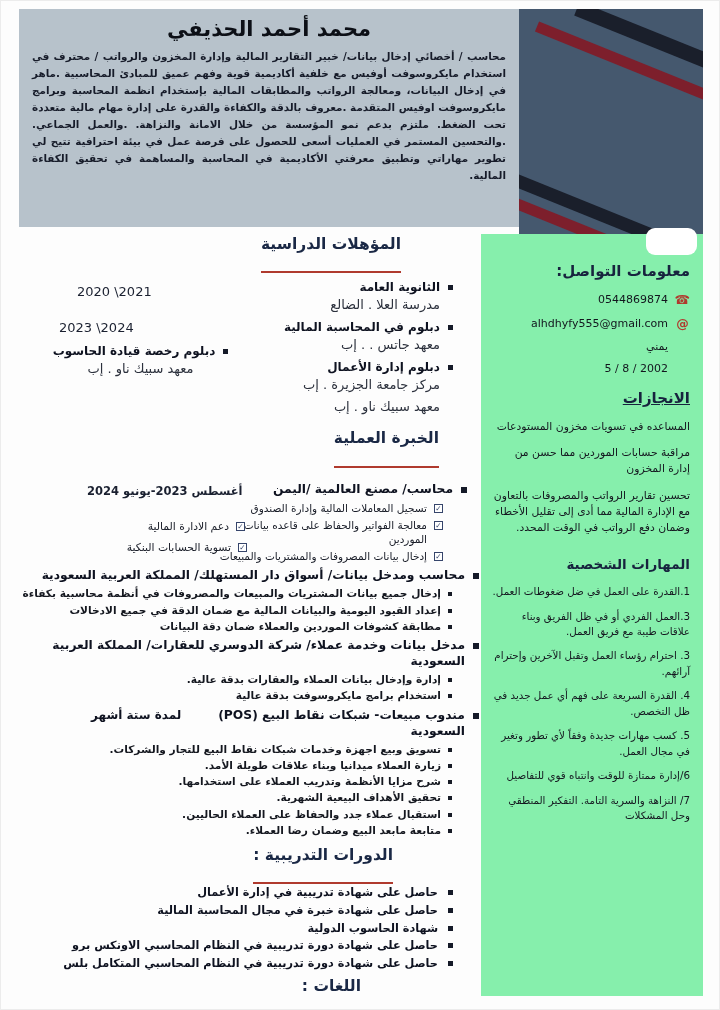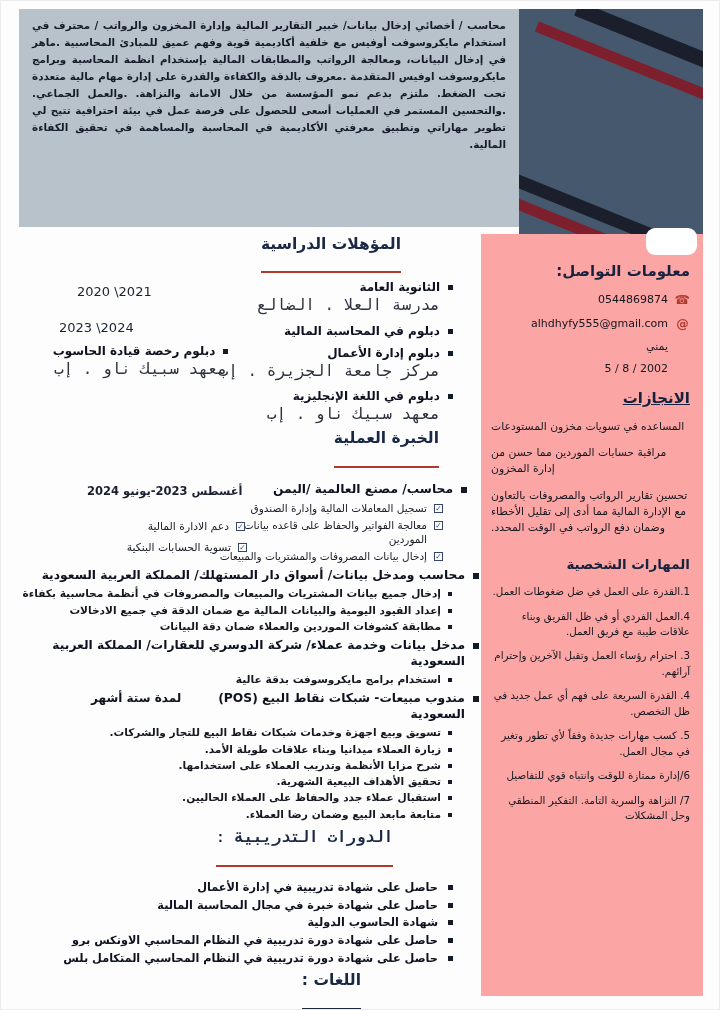--- a/index.html
+++ b/index.html
@@ -12,45 +12,45 @@
   .name{text-align:center;font-size:21px;font-weight:700;color:#0c0f16;margin-bottom:7px;}
   .summary{font-size:10.4px;font-weight:700;color:#161b29;text-align:justify;line-height:1.64;}
   .dark-box{position:absolute;left:518px;top:8px;width:184px;height:225px;background:#45586e;overflow:hidden;}
   .rb{position:absolute;transform-origin:left center;}
   .rb-t-dark{width:260px;height:15px;background:#1a1f2b;left:58px;top:-8px;transform:rotate(22deg);}
   .rb-t-red{width:260px;height:11px;background:#7d1f2c;left:18px;top:12px;transform:rotate(22deg);}
   .rb-b-dark{width:260px;height:13px;background:#1a1f2b;left:-20px;bottom:54px;transform:rotate(22deg);}
   .rb-b-red{width:260px;height:11px;background:#7d1f2c;left:-30px;bottom:36px;transform:rotate(22deg);}
   .white-tab{position:absolute;left:645px;top:227px;width:51px;height:27px;background:#ffffff;border-radius:9px;z-index:4;}
   
-  .sidebar{position:absolute;left:480px;top:233px;width:222px;height:762px;background:#fca5a5;padding:12px 13px 0 10px;}
+  .sidebar{position:absolute;left:480px;top:233px;width:222px;height:762px;background:#86efac;padding:12px 13px 0 10px;}
   .contact-title{font-size:15px;font-weight:700;color:#17233e;margin:16px 0 12px;}
   .c-row{display:flex;align-items:center;margin-bottom:9px;font-size:11px;color:#12151d;}
   .c-icon{flex:0 0 15px;width:15px;margin-left:7px;text-align:center;color:#b03a2e;font-weight:700;font-size:12.5px;}
   .ltr{direction:ltr;unicode-bidi:isolate;display:inline-block;}
   .ach-title{font-size:15px;font-weight:700;color:#17233e;text-decoration:underline;margin:14px 0 12px;}
-  .ach-item{font-size:10.8px;line-height:1.5;color:#14171f;margin-bottom:10px;text-align:left;}
+  .ach-item{font-size:10.8px;line-height:1.5;color:#14171f;margin-bottom:10px;text-align:right;}
   .skills-title{font-size:13.5px;font-weight:700;color:#17233e;margin:20px 0 12px;}
   .skill-item{font-size:10.3px;line-height:1.5;color:#14171f;margin-bottom:9px;}
   
   .main{position:absolute;left:18px;top:233px;width:460px;}
   .sec-title{display:inline-block;font-size:15.5px;font-weight:700;color:#1a2845;
              border-bottom:2.5px solid #b03a2e;padding-bottom:17px;line-height:1.25;}
   .sec-title.dark-line{border-color:#1a2845;}
   .hw-edu{margin:0 78px 7px 0;}
   .hw-exp{margin:2px 40px 5px 0;}
-  .hw-course{margin:8px 86px 14px 0;font-family:Liberation Mono, monospace;}
+  .hw-course{margin:8px 86px 2px 0;}
   .hw-lang{margin:4px 118px 4px 0;text-decoration:underline;}
   
   .edu-body{position:relative;height:146px;}
   .edu-right{margin-right:26px;width:250px;}
   .edu-item{margin-bottom:7px;}
   .edu-deg{position:relative;padding-right:13px;font-size:12px;font-weight:700;color:#0e1220;line-height:1.25;}
   .edu-deg::before{content:"";position:absolute;right:0;top:5px;width:5px;height:5px;background:#151a28;}
-  .edu-sch{font-size:16px;color:#2c313d;margin:2px 13px 0 0;line-height:1.2;font-family:Liberation Mono, monospace;}
+  .edu-sch{font-size:13px;color:#2c313d;margin:2px 13px 0 0;line-height:1.2;}
   .edu-date{position:absolute;font-size:13px;color:#1a2030;}
   .d1{left:58px;top:4px;}
   .d2{left:40px;top:40px;}
   .edu5{position:absolute;left:14px;top:60px;width:215px;text-align:center;}
   .edu5 .edu-deg{display:inline-block;}
   .edu5 .edu-sch{margin:2px 0 0;text-align:center;}
   
   .job1{position:relative;}
   .j1-period{position:absolute;left:68px;top:2px;font-size:11.5px;font-weight:600;color:#1a2030;}
   .job-t{position:relative;padding-right:14px;font-size:12.3px;font-weight:700;color:#0e1220;line-height:1.3;}
@@ -77,20 +77,21 @@
   
   .lang1{margin:4px 55px 0 0;font-size:12px;font-weight:700;color:#0e1220;}
   .lang2{margin-top:12px;text-align:left;padding-left:14px;font-size:12.3px;font-weight:700;color:#0e1220;}
 </style>
 </head>
 <body>
 
 <div class="page">
 
   <div class="hdr">
+    <div class="name">محمد أحمد الحذيفي</div>
     <div class="summary">محاسب / أخصائي إدخال بيانات/ خبير التقارير المالية وإدارة المخزون والرواتب / محترف في استخدام مايكروسوفت أوفيس مع خلفية أكاديمية قوية وفهم عميق للمبادئ المحاسبية .ماهر في إدخال البيانات، ومعالجة الرواتب والمطابقات المالية بإستخدام انظمة المحاسبة وبرامج مايكروسوفت اوفيس المتقدمة .معروف بالدقة والكفاءة والقدرة على إدارة مهام مالية متعددة تحت الضغط. ملتزم بدعم نمو المؤسسة من خلال الامانة والنزاهة. .والعمل الجماعي. .والتحسين المستمر في العمليات أسعى للحصول على فرصة عمل في بيئة احترافية تتيح لي تطوير مهاراتي وتطبيق معرفتي الأكاديمية في المحاسبة والمساهمة في تحقيق الكفاءة المالية.</div>
   </div>
   <div class="dark-box">
     <div class="rb rb-t-dark"></div>
     <div class="rb rb-t-red"></div>
     <div class="rb rb-b-dark"></div>
     <div class="rb rb-b-red"></div>
   </div>
   <div class="white-tab"></div>
 
@@ -114,48 +115,48 @@
       <span class="ltr">5 / 8 / 2002</span>
     </div>
 
     <div class="ach-title">الانجازات</div>
     <div class="ach-item">المساعده في تسويات مخزون المستودعات</div>
     <div class="ach-item">مراقبة حسابات الموردين مما حسن من إدارة المخزون</div>
     <div class="ach-item">تحسين تقارير الرواتب والمصروفات بالتعاون مع الإدارة المالية مما أدى إلى تقليل الأخطاء وضمان دفع الرواتب في الوقت المحدد.</div>
 
     <div class="skills-title">المهارات الشخصية</div>
     <div class="skill-item">1.القدرة على العمل في ضل ضغوطات العمل.</div>
-    <div class="skill-item">4.العمل الفردي أو في ظل الفريق وبناء علاقات طيبة مع فريق العمل.</div>
+    <div class="skill-item">3.العمل الفردي أو في ظل الفريق وبناء علاقات طيبة مع فريق العمل.</div>
     <div class="skill-item">3. احترام رؤساء العمل وتقبل الآخرين وإحترام آرائهم.</div>
     <div class="skill-item">4. القدرة السريعة على فهم أي عمل جديد في ظل التخصص.</div>
     <div class="skill-item">5. كسب مهارات جديدة وفقاً لأي تطور وتغير في مجال العمل.</div>
     <div class="skill-item">6/إدارة ممتازة للوقت وانتباه قوي للتفاصيل</div>
     <div class="skill-item">7/ النزاهة والسرية التامة. التفكير المنطقي وحل المشكلات</div>
   </aside>
 
   <main class="main">
 
     <div class="hw-edu">
       <span class="sec-title">المؤهلات الدراسية</span>
     </div>
     <div class="edu-body">
       <div class="edu-right">
         <div class="edu-item">
           <div class="edu-deg">الثانوية العامة</div>
           <div class="edu-sch">مدرسة العلا . الضالع</div>
         </div>
         <div class="edu-item">
           <div class="edu-deg">دبلوم في المحاسبة المالية</div>
+          <div class="edu-sch">معهد جاتس . . إب</div>
         </div>
         <div class="edu-item">
           <div class="edu-deg">دبلوم إدارة الأعمال</div>
           <div class="edu-sch">مركز جامعة الجزيرة . إب</div>
         </div>
         <div class="edu-item">
-          <div class="edu-deg">دبلوم في اللغة الإنجليزية</div>
           <div class="edu-sch">معهد سبيك ناو . إب</div>
         </div>
       </div>
       <div class="edu-date d1"><span class="ltr">2020 \2021</span></div>
       <div class="edu-date d2"><span class="ltr">2023 \2024</span></div>
       <div class="edu5">
         <div class="edu-deg">دبلوم رخصة قيادة الحاسوب</div>
         <div class="edu-sch">معهد سبيك ناو . إب</div>
       </div>
     </div>
@@ -181,20 +182,21 @@
       <div class="duties2">
         <div class="duty2">إدخال جميع بيانات المشتريات والمبيعات والمصروفات في أنظمة محاسبية بكفاءة</div>
         <div class="duty2">إعداد القيود اليومية والبيانات المالية مع ضمان الدقة في جميع الادخالات</div>
         <div class="duty2">مطابقة كشوفات الموردين والعملاء ضمان دقة البيانات</div>
       </div>
     </div>
 
     <div class="job">
       <div class="job-t">مدخل بيانات وخدمة عملاء/ شركة الدوسري للعقارات/ المملكة العربية السعودية</div>
       <div class="duties2">
+        <div class="duty2">إدارة وإدخال بيانات العملاء والعقارات بدقة عالية.</div>
         <div class="duty2">استخدام برامج مايكروسوفت بدقة عالية</div>
       </div>
     </div>
 
     <div class="job">
       <div class="job4-head">
         <div class="job-t">مندوب مبيعات- شبكات نقاط البيع (POS) السعودية</div>
         <div class="j4-period">لمدة ستة أشهر</div>
       </div>
       <div class="duties2">

